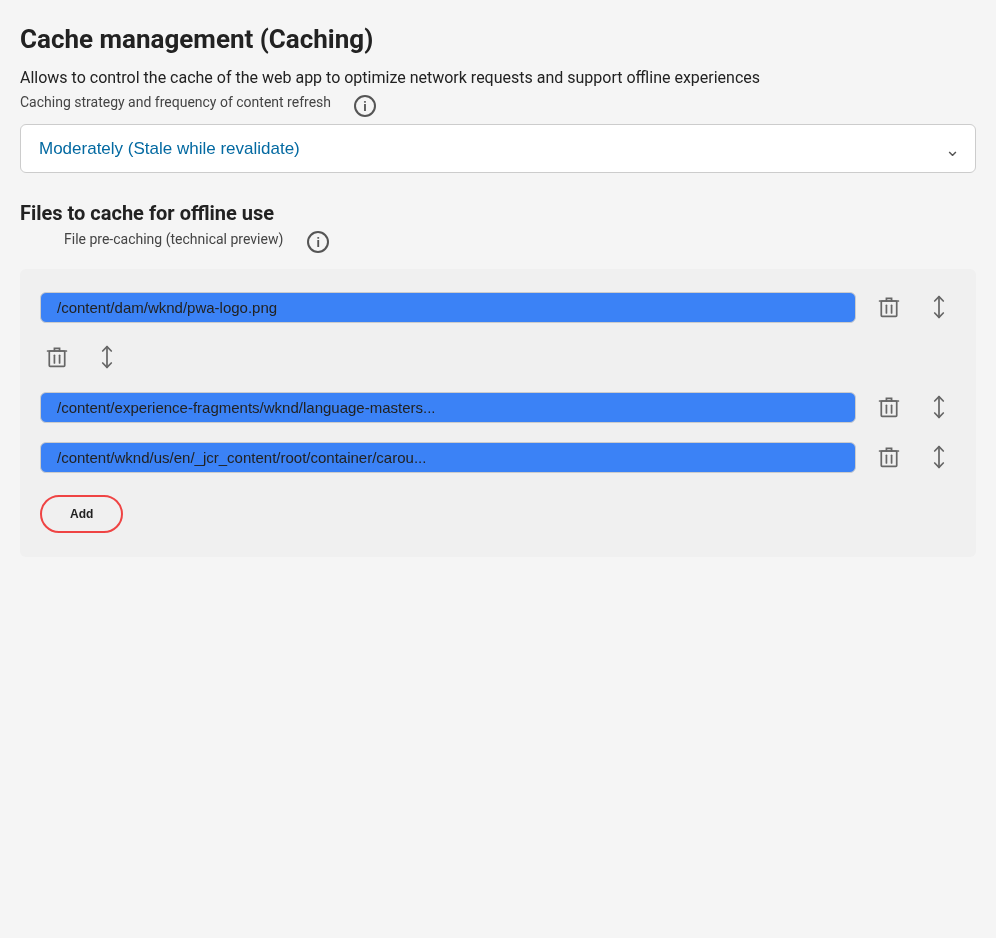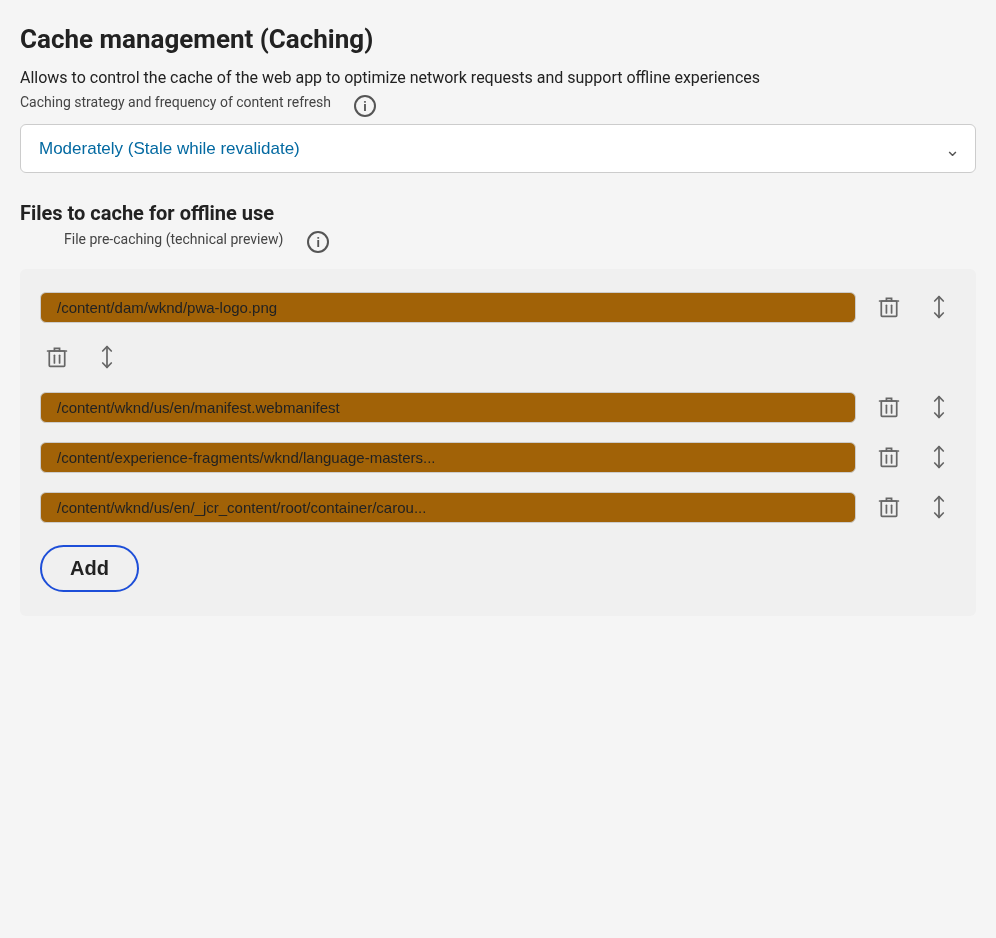--- a/index.html
+++ b/index.html
@@ -121,21 +121,21 @@
     .file-row:last-of-type {
       margin-bottom: 20px;
     }
 
     .file-input {
       flex: 1;
       padding: 6px 16px;
       font-size: 15px;
       border: 1px solid #ccc;
       border-radius: 6px;
-      background: #a16207;
+      background: #3b82f6;
       color: #222;
     }
 
     .icon-btn {
       background: none;
       border: none;
       cursor: pointer;
       padding: 6px;
       color: #555;
       display: flex;
@@ -143,23 +143,23 @@
       justify-content: center;
     }
 
     .trash-icon svg, .move-icon svg {
       width: 22px;
       height: 24px;
     }
 
     .add-btn {
       padding: 10px 28px;
-      font-size: 20px;
+      font-size: 12px;
       font-weight: 600;
-      border: 2px solid #1d4ed8;
+      border: 2px solid #ef4444;
       border-radius: 50px;
       background: transparent;
       cursor: pointer;
       color: #222;
     }
 
     .label-row {
       display: flex;
       align-items: center;
       gap: 23px;
@@ -230,39 +230,20 @@
     </button>
     <button class="icon-btn move-icon" title="Move">
       <svg viewBox="0 0 24 28" fill="none" xmlns="http://www.w3.org/2000/svg">
         <line x1="12" y1="2" x2="12" y2="26" stroke="#666" stroke-width="2" stroke-linecap="round"></line>
         <polyline points="7,7 12,2 17,7" fill="none" stroke="#666" stroke-width="2" stroke-linecap="round" stroke-linejoin="round"></polyline>
         <polyline points="7,21 12,26 17,21" fill="none" stroke="#666" stroke-width="2" stroke-linecap="round" stroke-linejoin="round"></polyline>
       </svg>
     </button>
   </div>
 
-  <div class="file-row">
-    <input class="file-input" type="text" value="/content/wknd/us/en/manifest.webmanifest" style="">
-    <button class="icon-btn trash-icon" title="Delete">
-      <svg viewBox="0 0 24 28" fill="none" xmlns="http://www.w3.org/2000/svg">
-        <rect x="3" y="7" width="18" height="18" rx="1" stroke="#666" stroke-width="2"></rect>
-        <path d="M1 7h22" stroke="#666" stroke-width="2" stroke-linecap="round"></path>
-        <path d="M9 7V4h6v3" stroke="#666" stroke-width="2" stroke-linecap="round"></path>
-        <line x1="9" y1="12" x2="9" y2="21" stroke="#666" stroke-width="2" stroke-linecap="round"></line>
-        <line x1="15" y1="12" x2="15" y2="21" stroke="#666" stroke-width="2" stroke-linecap="round"></line>
-      </svg>
-    </button>
-    <button class="icon-btn move-icon" title="Move">
-      <svg viewBox="0 0 24 28" fill="none" xmlns="http://www.w3.org/2000/svg">
-        <line x1="12" y1="2" x2="12" y2="26" stroke="#666" stroke-width="2" stroke-linecap="round"></line>
-        <polyline points="7,7 12,2 17,7" fill="none" stroke="#666" stroke-width="2" stroke-linecap="round" stroke-linejoin="round"></polyline>
-        <polyline points="7,21 12,26 17,21" fill="none" stroke="#666" stroke-width="2" stroke-linecap="round" stroke-linejoin="round"></polyline>
-      </svg>
-    </button>
-  </div>
 
   <div class="file-row">
     <input class="file-input" type="text" value="/content/experience-fragments/wknd/language-masters..." style="">
     <button class="icon-btn trash-icon" title="Delete">
       <svg viewBox="0 0 24 28" fill="none" xmlns="http://www.w3.org/2000/svg">
         <rect x="3" y="7" width="18" height="18" rx="1" stroke="#666" stroke-width="2"></rect>
         <path d="M1 7h22" stroke="#666" stroke-width="2" stroke-linecap="round"></path>
         <path d="M9 7V4h6v3" stroke="#666" stroke-width="2" stroke-linecap="round"></path>
         <line x1="9" y1="12" x2="9" y2="21" stroke="#666" stroke-width="2" stroke-linecap="round"></line>
         <line x1="15" y1="12" x2="15" y2="21" stroke="#666" stroke-width="2" stroke-linecap="round"></line>

